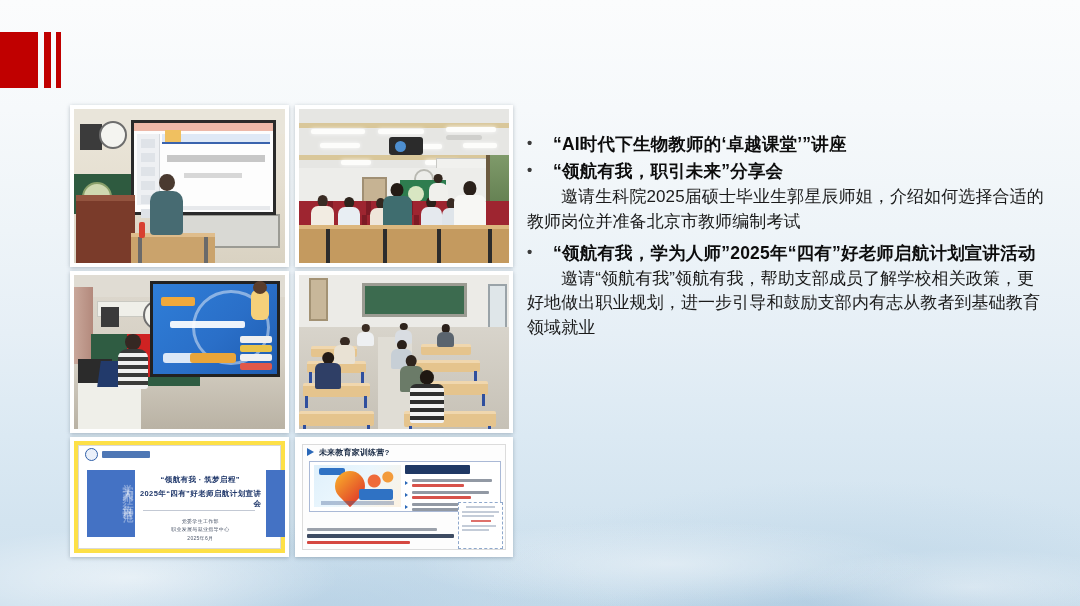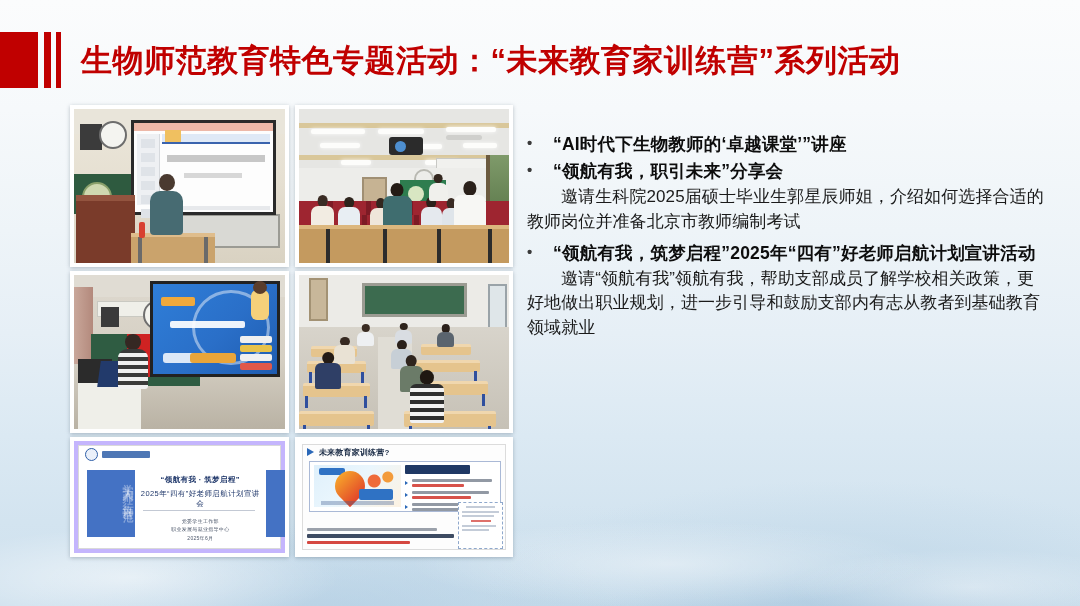--- a/index.html
+++ b/index.html
@@ -201,42 +201,42 @@
   .p4 .win { position:absolute; right:1%; top:6%; width:9%; height:32%; background:#dfe6e9; border:2px solid #9aa3a8; box-sizing:border-box; }
   .p4 .floor { position:absolute; left:0; right:0; bottom:0; height:66%; background:linear-gradient(180deg,#d8d4cb,#c6c1b6); }
   .p4 .aisle { position:absolute; left:38%; bottom:0; width:16%; height:60%; background:#e0ddd5; }
   .p4 .dsk { position:absolute; background:#e5c48d; border-top:3px solid #f0d7ae; border-radius:2px; }
   .p4 .dsk i { position:absolute; bottom:-11px; width:3px; height:12px; background:#2f4f9e; }
   .p4 .pp { position:absolute; }
   .p4 .pp .h { position:absolute; left:50%; transform:translateX(-50%); top:0; border-radius:50%; }
   .p4 .pp .b { position:absolute; left:0; right:0; border-radius:6px 6px 2px 2px; }
 
   
-  .p5 { background:#c4b5fd; }
+  .p5 { background:#fde047; }
   .p5 .sheet { position:absolute; inset:4px; background:#ffffff; border:1px solid #d9d9d9; box-sizing:border-box; }
   .p5 .logo-row { position:absolute; left:5%; top:6%; display:flex; align-items:center; gap:4px; }
   .p5 .logo-row .seal { width:11px; height:11px; border-radius:50%; border:1px solid #2f5fa8; background:#eaf0fa; }
   .p5 .logo-row .wm { width:48px; height:7px; background:#2f5fa8; opacity:.85; border-radius:1px; }
   .p5 .lband {
     position:absolute; left:6%; top:26%; width:23%; bottom:14%;
     background:#4472c4;
   }
   .p5 .lband span {
     position:absolute; inset:0;
     color:rgba(255,255,255,.35);
     font-size:11px; font-weight:bold;
     writing-mode:vertical-rl;
     letter-spacing:3px;
     padding:5px 0 0 6px;
     box-sizing:border-box;
   }
   .p5 .rband { position:absolute; right:0; top:26%; width:9%; bottom:14%; background:#4472c4; }
   .p5 .ctr { position:absolute; left:31%; right:11%; top:30%; text-align:center; }
   .p5 .ctr .l1 { font-size:7.5px; font-weight:bold; color:#20386b; letter-spacing:.4px; margin-bottom:4px; }
-  .p5 .ctr .l2 { font-size:7.5px; font-weight:normal; color:#20386b; letter-spacing:.4px; }
+  .p5 .ctr .l2 { font-size:7.5px; font-weight:bold; color:#20386b; letter-spacing:.4px;text-align:right; }
   .p5 .rule { position:absolute; left:33%; right:14%; top:62%; height:1px; background:#c3c9d4; }
   .p5 .sub { position:absolute; left:31%; right:11%; top:68%; text-align:center; color:#4a5568; font-size:5px; line-height:1.65; letter-spacing:.3px; }
 
   
   .p6 { background:#ffffff; }
   .p6 .sheet { position:absolute; inset:3px; background:#fdfdfd; border:1px solid #dcdcdc; box-sizing:border-box; }
   .p6 .hdr { position:absolute; left:4%; top:5%; display:flex; align-items:center; gap:5px; }
   .p6 .tri { width:0; height:0; border-left:7px solid #2a68b8; border-top:4.5px solid transparent; border-bottom:4.5px solid transparent; }
   .p6 .hdr .t { font-size:8px; font-weight:bold; color:#1b2c46; letter-spacing:.2px; }
   .p6 .panel { position:absolute; left:5%; right:4%; top:18%; height:45%; border:1px solid #aab9d6; background:#fff; box-sizing:border-box; }
@@ -312,21 +312,20 @@
 <body>
 
 <div id="slide">
 
   <div class="title-row">
     <div class="title-mark">
       <div class="mk-block"></div>
       <div class="mk-bar"></div>
       <div class="mk-bar thin"></div>
     </div>
-    <div class="title-text">生物师范教育特色专题活动：“未来教育家训练营”系列活动</div>
   </div>
 
   <div class="photo-grid">
 
     <div class="photo-row">
 
       <div class="photo">
         <div class="inner p1">
           <div class="ceiling"></div>
           <div class="speaker-box"></div>
@@ -640,19 +639,19 @@
       <div class="hd">
         <span class="dot">•</span>
         <span class="htxt">“领航有我，职引未来”分享会</span>
       </div>
       <div class="body">邀请生科院2025届硕士毕业生郭星辰师姐，介绍如何选择合适的教师岗位并准备北京市教师编制考试</div>
     </div>
 
     <div class="blk">
       <div class="hd">
         <span class="dot">•</span>
-        <span class="htxt">“领航有我，筑梦启程”2025年“四有”好老师启航计划宣讲活动</span>
+        <span class="htxt">“领航有我，学为人师”2025年“四有”好老师启航计划宣讲活动</span>
       </div>
       <div class="body">邀请“领航有我”领航有我，帮助支部成员了解学校相关政策，更好地做出职业规划，进一步引导和鼓励支部内有志从教者到基础教育领域就业</div>
     </div>
 
   </div>
 </div>
 
 </body></html>

